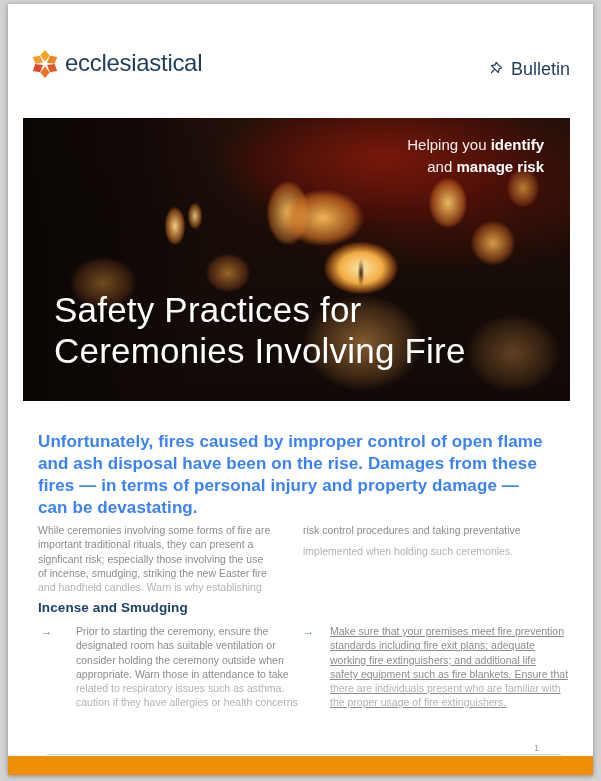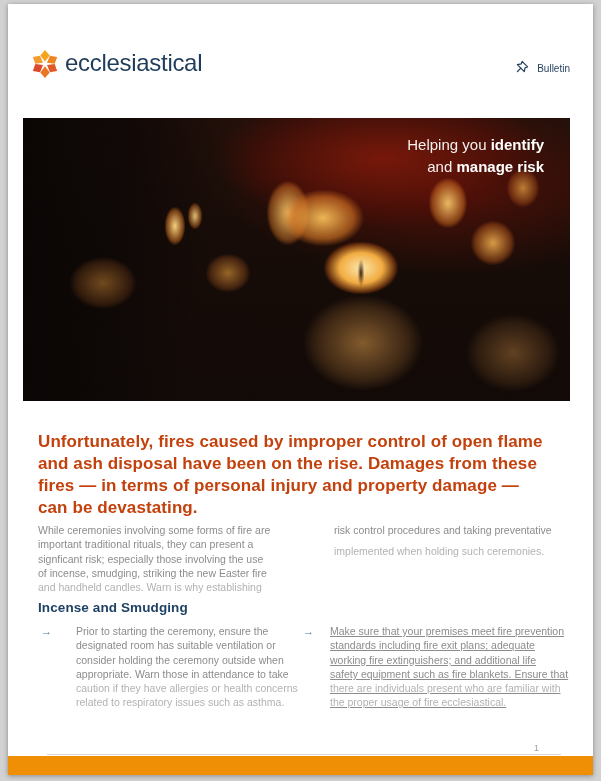--- a/index.html
+++ b/index.html
@@ -17,21 +17,21 @@
   
   .logo { position: absolute; left: 22px; top: 44px; display: flex; align-items: center; }
   .logo svg { display: block; }
   .wordmark {
     margin-left: 5px; font-size: 24px; letter-spacing: -0.3px;
     color: #1F3D5A; font-weight: 400;
   }
   .bulletin {
     position: absolute; right: 23px; top: 55px;
     display: flex; align-items: center; gap: 7px;
-    color: #1F3D5A; font-size: 10px;
+    color: #1F3D5A; font-size: 18px;
   }
 
   
   .hero {
     position: absolute; left: 15px; top: 114px; width: 547px; height: 283px;
     color: #fff; overflow: hidden;
     background:
       radial-gradient(ellipse 5px 20px at 338px 155px, rgba(50,25,8,0.95), rgba(50,25,8,0) 70%),
       radial-gradient(ellipse 48px 34px at 338px 150px, #fbe7ac 0%, #f2ac42 45%, rgba(190,90,20,0.45) 70%, rgba(190,90,20,0) 78%),
       radial-gradient(ellipse 55px 38px at 300px 100px, rgba(246,190,90,0.95) 0%, rgba(220,120,35,0.6) 55%, rgba(220,120,35,0) 75%),
@@ -58,30 +58,30 @@
   }
   .tagline b { font-weight: 700; color: #ffffff; }
   .hero-title {
     position: absolute; left: 31px; top: 171px;
     font-size: 35px; line-height: 41px; font-weight: 400; letter-spacing: 0.2px;
   }
 
   
   .intro {
     position: absolute; left: 30px; top: 427px;
-    color: #c2410c; font-size: 17px; font-weight: 700; letter-spacing: 0.1px;
+    color: #3b82f6; font-size: 17px; font-weight: 700; letter-spacing: 0.1px;
   }
   .intro .tline { line-height: 22px; }
 
   
   .bodytext { color: #8C8C8C; font-size: 10.5px; }
   .tline { line-height: 14.3px; white-space: nowrap; }
   .tline.dim { color: #b2b2b2; }
   .col-left  { position: absolute; left: 30px;  top: 519px; }
-  .col-right { position: absolute; left: 295px; top: 519px; margin-left: 31px; }
+  .col-right { position: absolute; left: 295px; top: 519px; }
   .para-gap { margin-top: 7px; }
 
   .section-heading {
     position: absolute; left: 30px; top: 596px;
     color: #1E4164; font-size: 13.5px; font-weight: 700; letter-spacing: 0.1px;
   }
 
   .bullet { position: absolute; display: flex; }
   .bullet-left  { left: 33px;  top: 620px; }
   .bullet-right { left: 295px; top: 620px; }
@@ -135,20 +135,24 @@
         <path d="M8.2 15.8 L12.4 11.6"></path>
       </svg>
       <span>Bulletin</span>
     </div>
 
     <div class="hero">
       <div class="tagline">
         <div><span>Helping you </span><b>identify</b></div>
         <div><span>and </span><b>manage risk</b></div>
       </div>
+      <div class="hero-title">
+        <div>Safety Practices for</div>
+        <div>Ceremonies Involving Fire</div>
+      </div>
     </div>
 
     <div class="intro">
         <div class="tline">Unfortunately, fires caused by improper control of open flame</div>
         <div class="tline">and ash disposal have been on the rise. Damages from these</div>
         <div class="tline">fires — in terms of personal injury and property damage —</div>
         <div class="tline">can be devastating.</div>
       </div>
 
     <div class="bodytext col-left">
@@ -169,34 +173,34 @@
 
     <div class="section-heading">Incense and Smudging</div>
 
     <div class="bullet bullet-left bodytext">
       <span class="arrow">→</span>
       <div class="btext">
           <div class="tline">Prior to starting the ceremony, ensure the</div>
           <div class="tline">designated room has suitable ventilation or</div>
           <div class="tline">consider holding the ceremony outside when</div>
           <div class="tline">appropriate. Warn those in attendance to take</div>
+          <div class="tline dim">related to respiratory issues such as asthma.</div>
           <div class="tline dim">caution if they have allergies or health concerns</div>
-          <div class="tline dim">related to respiratory issues such as asthma.</div>
         </div>
     </div>
 
     <div class="bullet bullet-right bodytext">
       <span class="arrow">→</span>
       <div class="btext">
           <div class="tline">Make sure that your premises meet fire prevention</div>
           <div class="tline">standards including fire exit plans; adequate</div>
           <div class="tline">working fire extinguishers; and additional life</div>
           <div class="tline">safety equipment such as fire blankets. Ensure that</div>
           <div class="tline dim">there are individuals present who are familiar with</div>
-          <div class="tline dim">the proper usage of fire ecclesiastical.</div>
+          <div class="tline dim">the proper usage of fire extinguishers.</div>
         </div>
     </div>
 
     <div class="footer-page">1</div>
     <div class="footer-rule"></div>
     <div class="accent-bar"></div>
 
   </div>
 </div>
 

